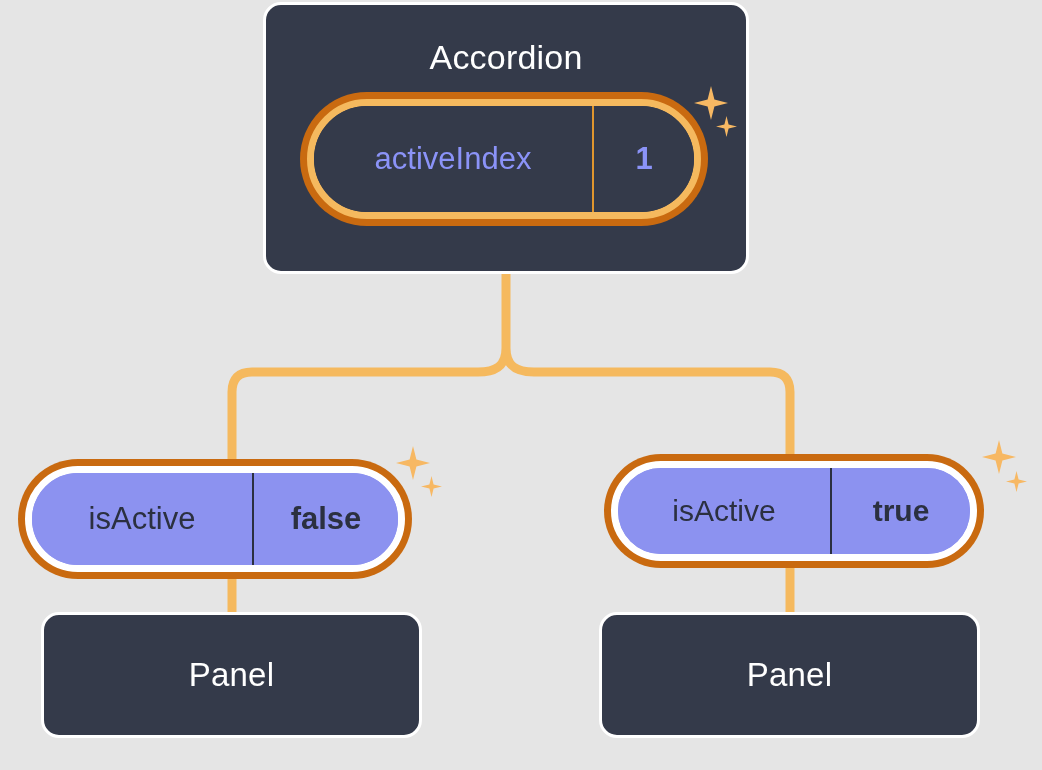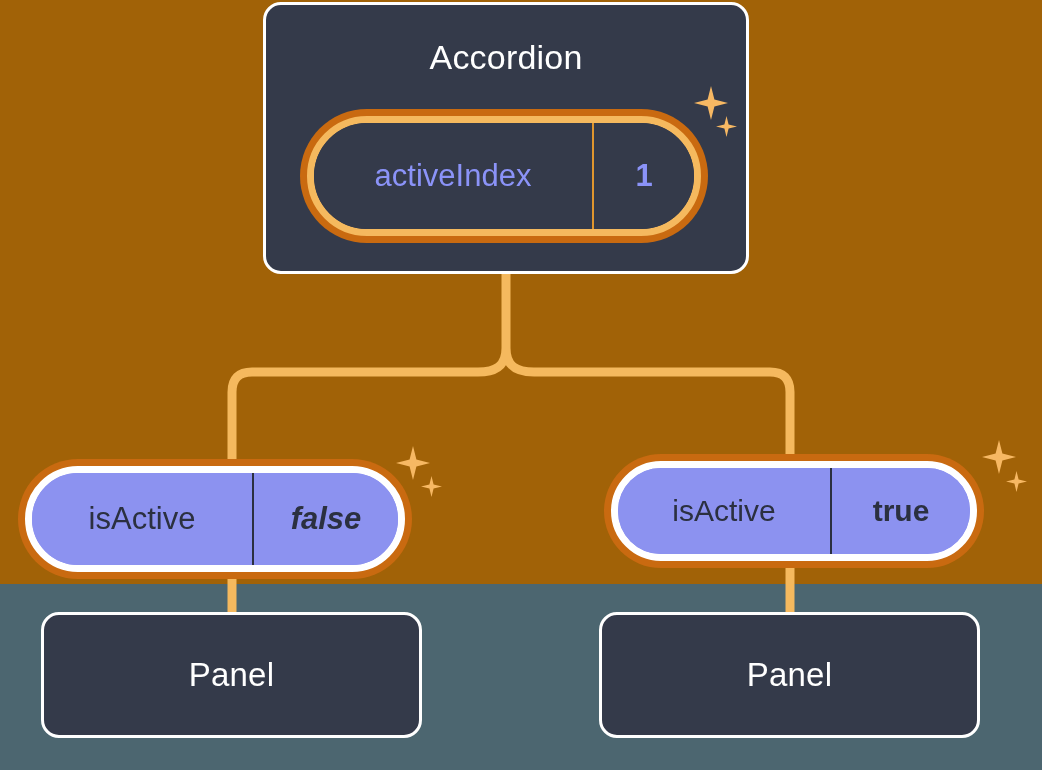--- a/index.html
+++ b/index.html
@@ -11,22 +11,22 @@
     width: 1042px;
     height: 770px;
     overflow: hidden;
     font-family: "Liberation Sans", sans-serif;
     position: relative;
   }
 
   #canvas {
     position: relative;
     width: 1042px;
-    height: 584px;
-    background: #a16207;
+    height: 770px;
+    background: #e5e5e5;
   }
 
   
   #edges {
     position: absolute;
     left: 0;
     top: 0;
     width: 1042px;
     height: 770px;
     pointer-events: none;
@@ -95,21 +95,21 @@
     display: flex;
     align-items: center;
     justify-content: center;
     white-space: nowrap;
     box-sizing: border-box;
   }
 
   
   #pill-activeindex {
     left: 307px;
-    top: 116px;
+    top: 99px;
     width: 394px;
     height: 120px;
     background: #343a4a;
     border: 7px solid #f5b95e;
     box-shadow: 0 0 0 7px #c96a10;
     border-radius: 999px;
   }
   #pill-activeindex .pill-inner { background: #343a4a; }
   #pill-activeindex .pill-key {
     color: #8b93f8;
@@ -142,21 +142,21 @@
     font-weight: 700;
   }
 
   #pill-isactive-left {
     left: 25px;
     top: 466px;
     width: 380px;
     height: 106px;
   }
   #pill-isactive-left .pill-key { flex: 0 0 222px; font-size: 31px; }
-  #pill-isactive-left .pill-val { flex: 1 1 auto; font-size: 31px; font-style: italic; }
+  #pill-isactive-left .pill-val { flex: 1 1 auto; font-size: 31px; }
 
   #pill-isactive-right {
     left: 611px;
     top: 461px;
     width: 366px;
     height: 100px;
   }
   #pill-isactive-right .pill-key { flex: 0 0 214px; font-size: 30px; }
   #pill-isactive-right .pill-val { flex: 1 1 auto; font-size: 30px; text-align: center; }
 

